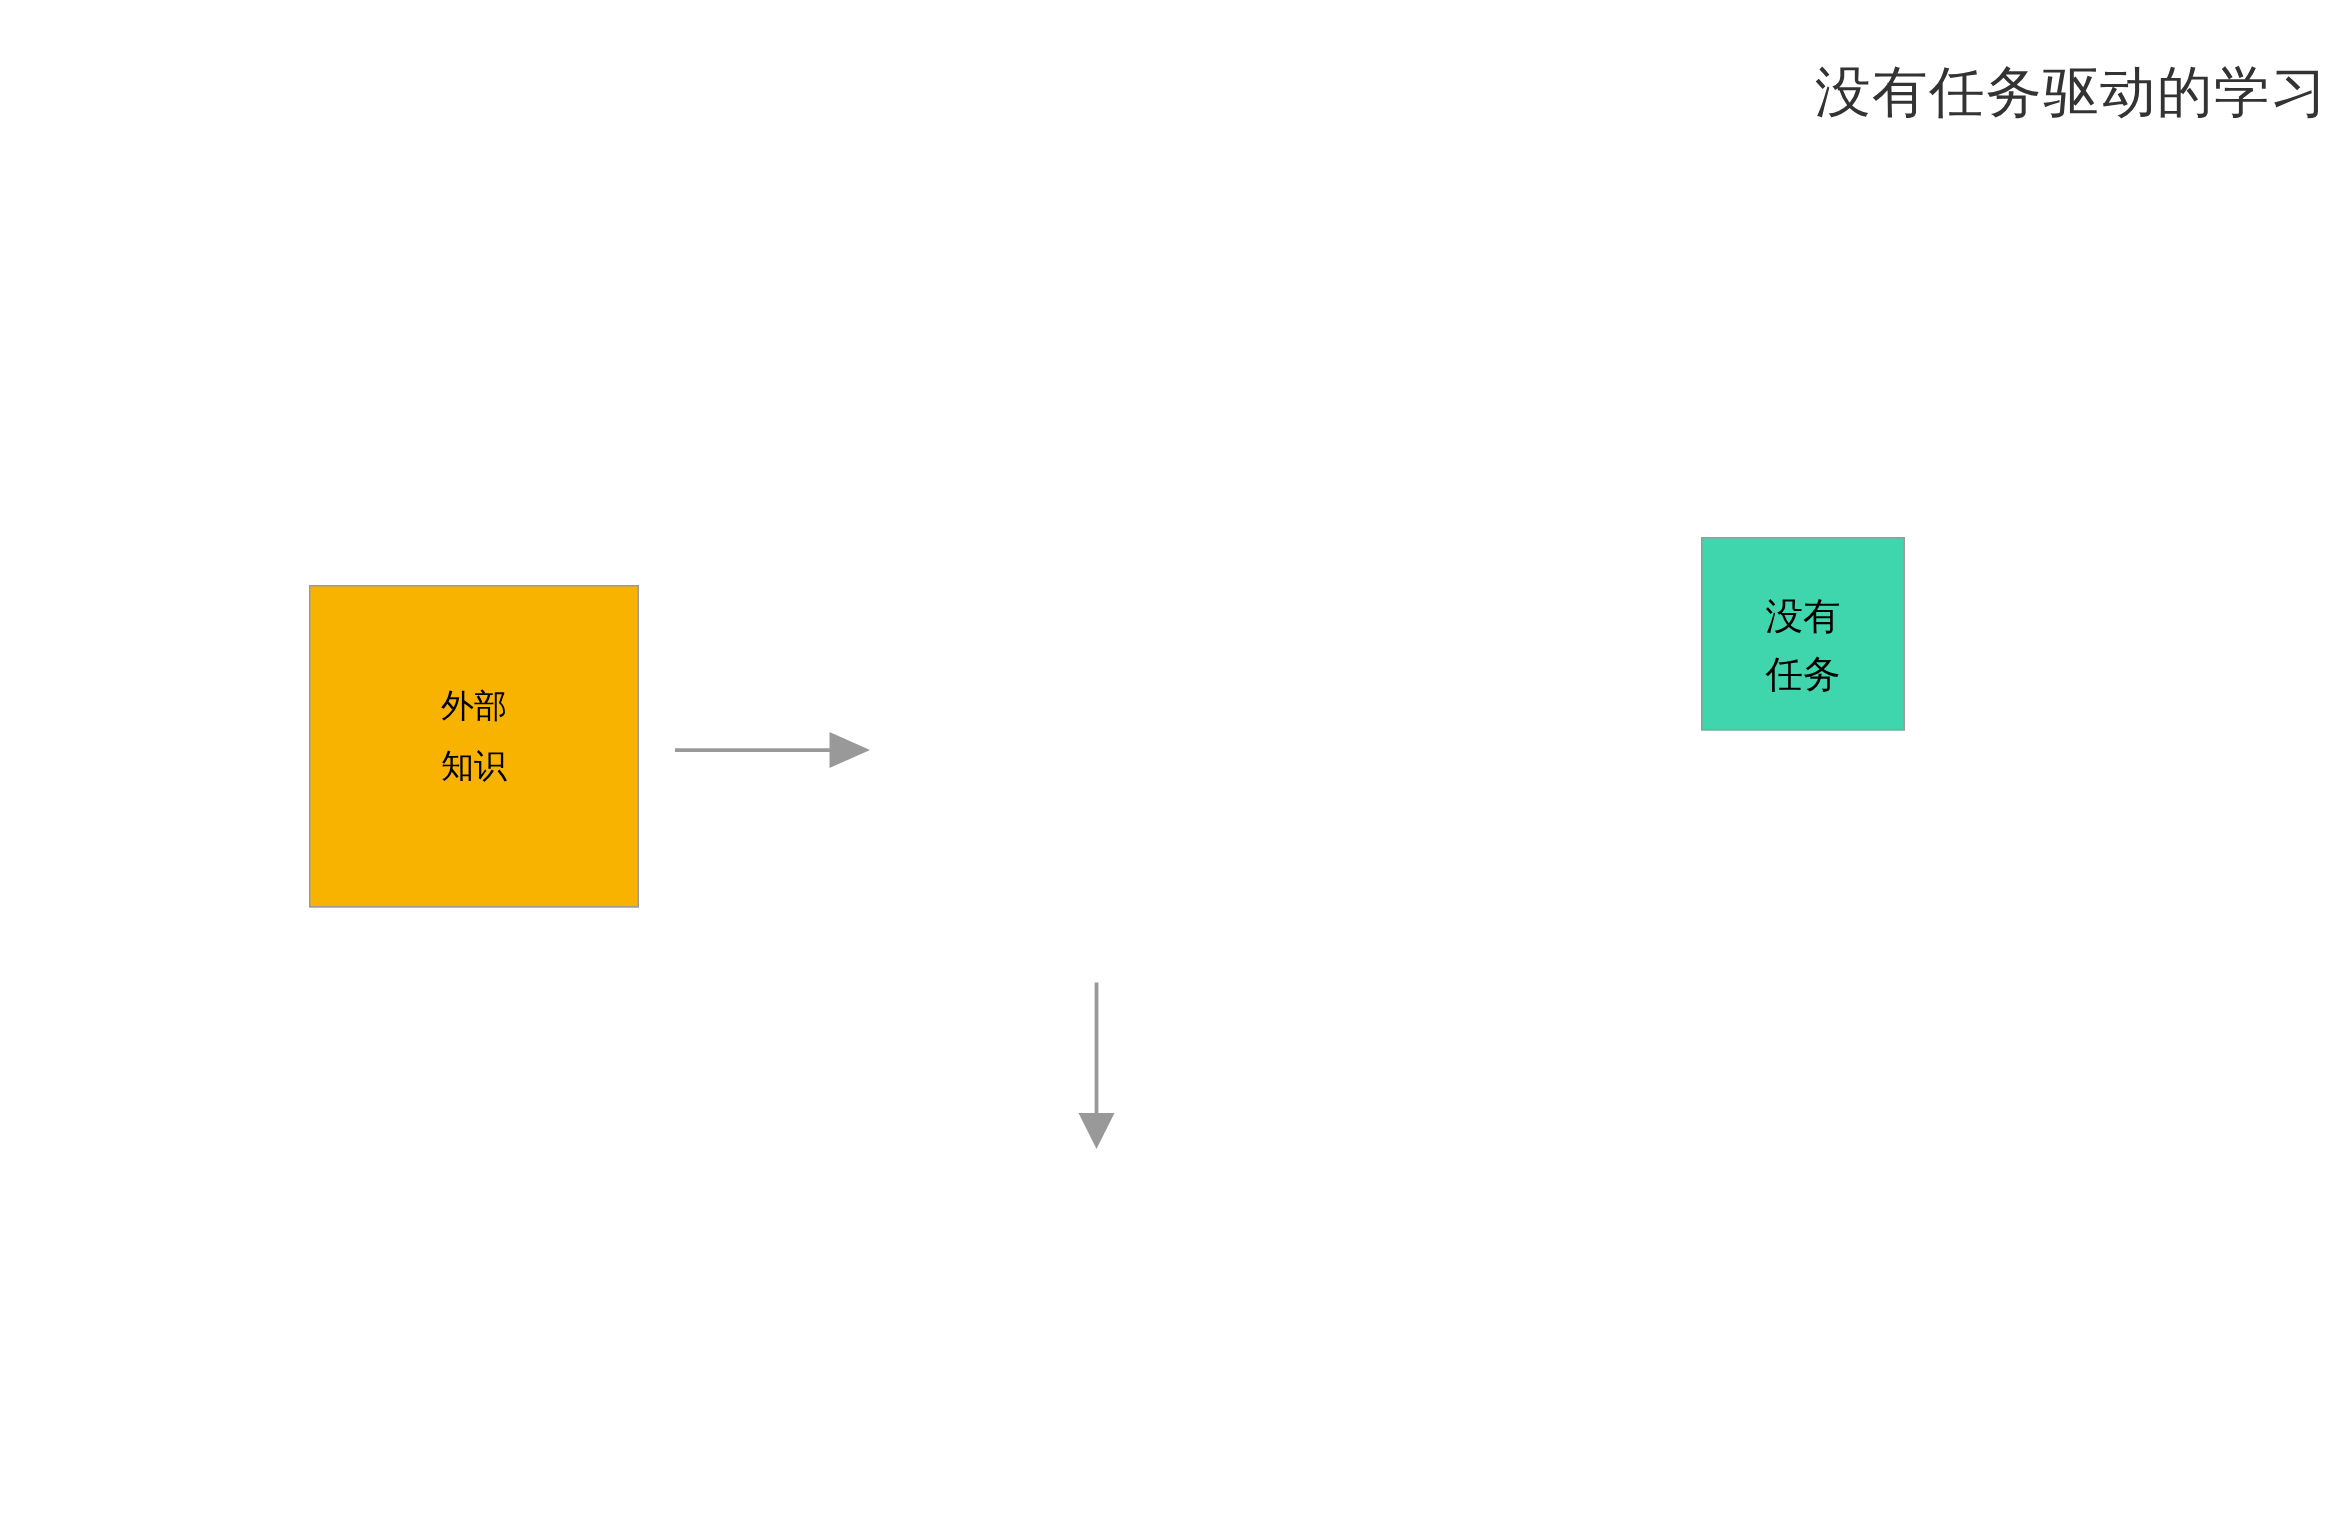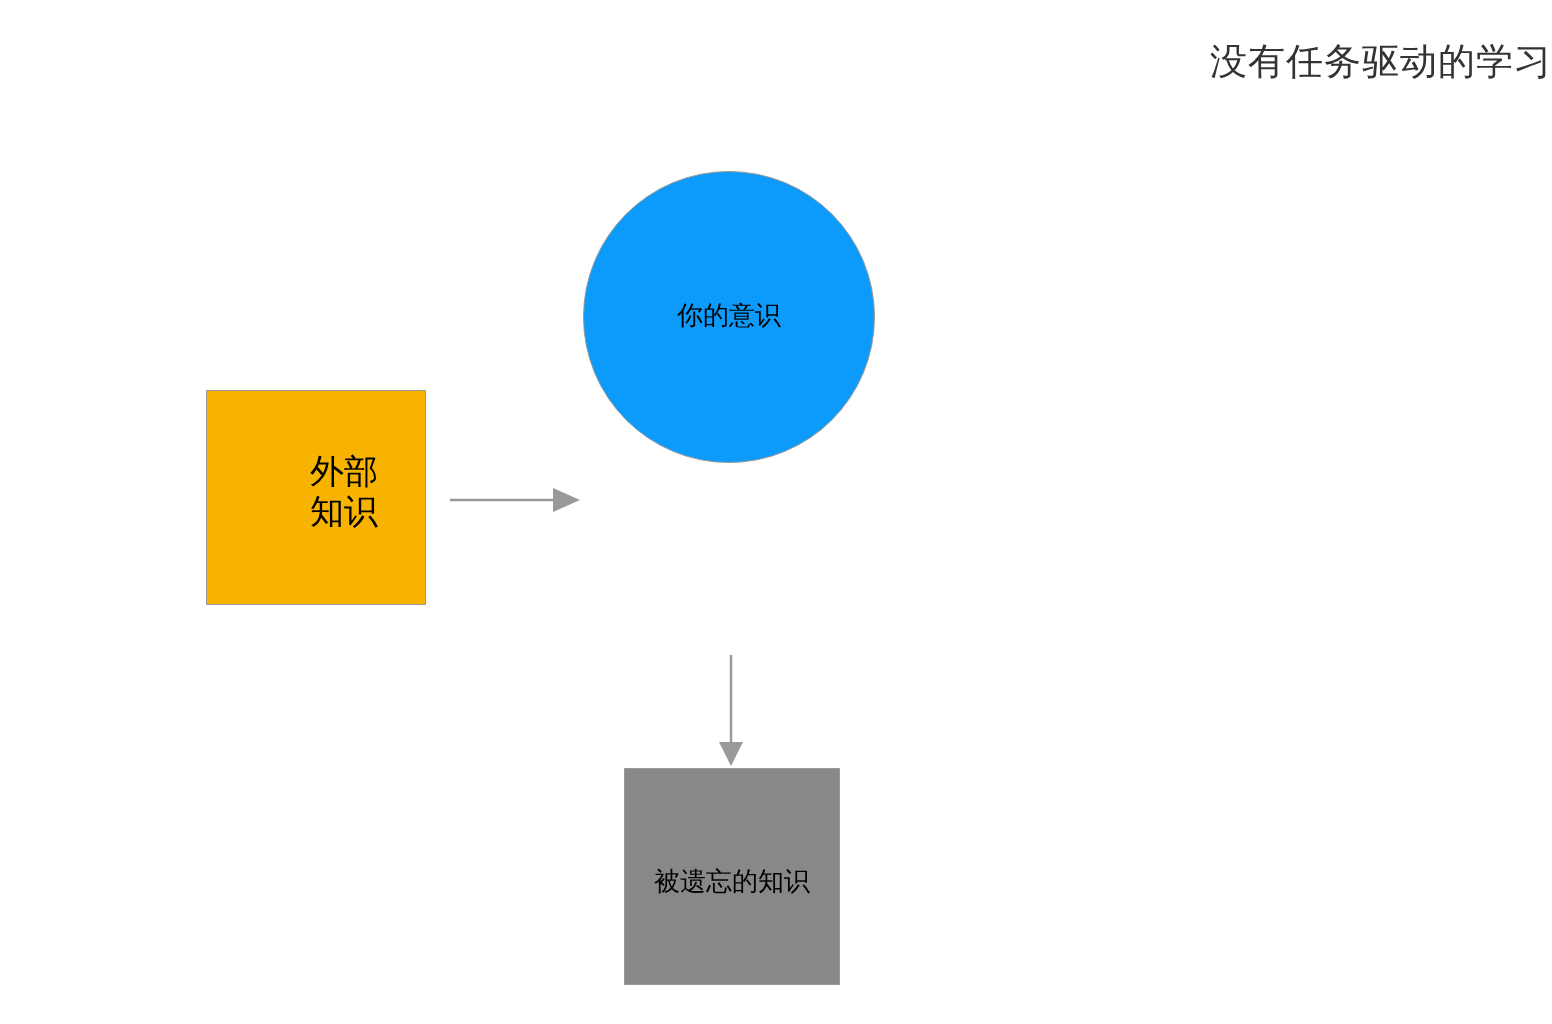--- a/index.html
+++ b/index.html
@@ -54,23 +54,22 @@
 
   #node-external-knowledge {
     left: 206px;
     top: 390px;
     width: 220px;
     height: 215px;
     background: #F8B301;
   }
   #node-external-knowledge .node-label {
     top: 60px;
-    font-size: 34px;
+    font-size: 22px;
     line-height: 40px;
-    padding-left: 28px;
   }
 
   #node-no-task {
     left: 1134px;
     top: 358px;
     width: 136px;
     height: 129px;
     background: #3FD6AE;
   }
   #node-no-task .node-label {
@@ -155,23 +154,21 @@
       <line x1="731" y1="655" x2="731" y2="745" stroke="#999999" stroke-width="2.5"></line>
       <polygon points="719,742 743,742 731,766" fill="#999999"></polygon>
     </g>
   </svg>
 
   <div class="rect-node" id="node-external-knowledge">
     <div class="node-label">外部
 知识</div>
   </div>
 
-  <div class="circle-node" id="node-your-consciousness">
-    <div class="node-label">你的意识</div>
+
+
+  <div class="rect-node" id="node-no-task">
+    <div class="node-label">没有
+任务</div>
   </div>
 
-
-
-  <div class="rect-node" id="node-forgotten-knowledge">
-    <div class="node-label">被遗忘的知识</div>
-  </div>
 
 </div>
 
 </body></html>

